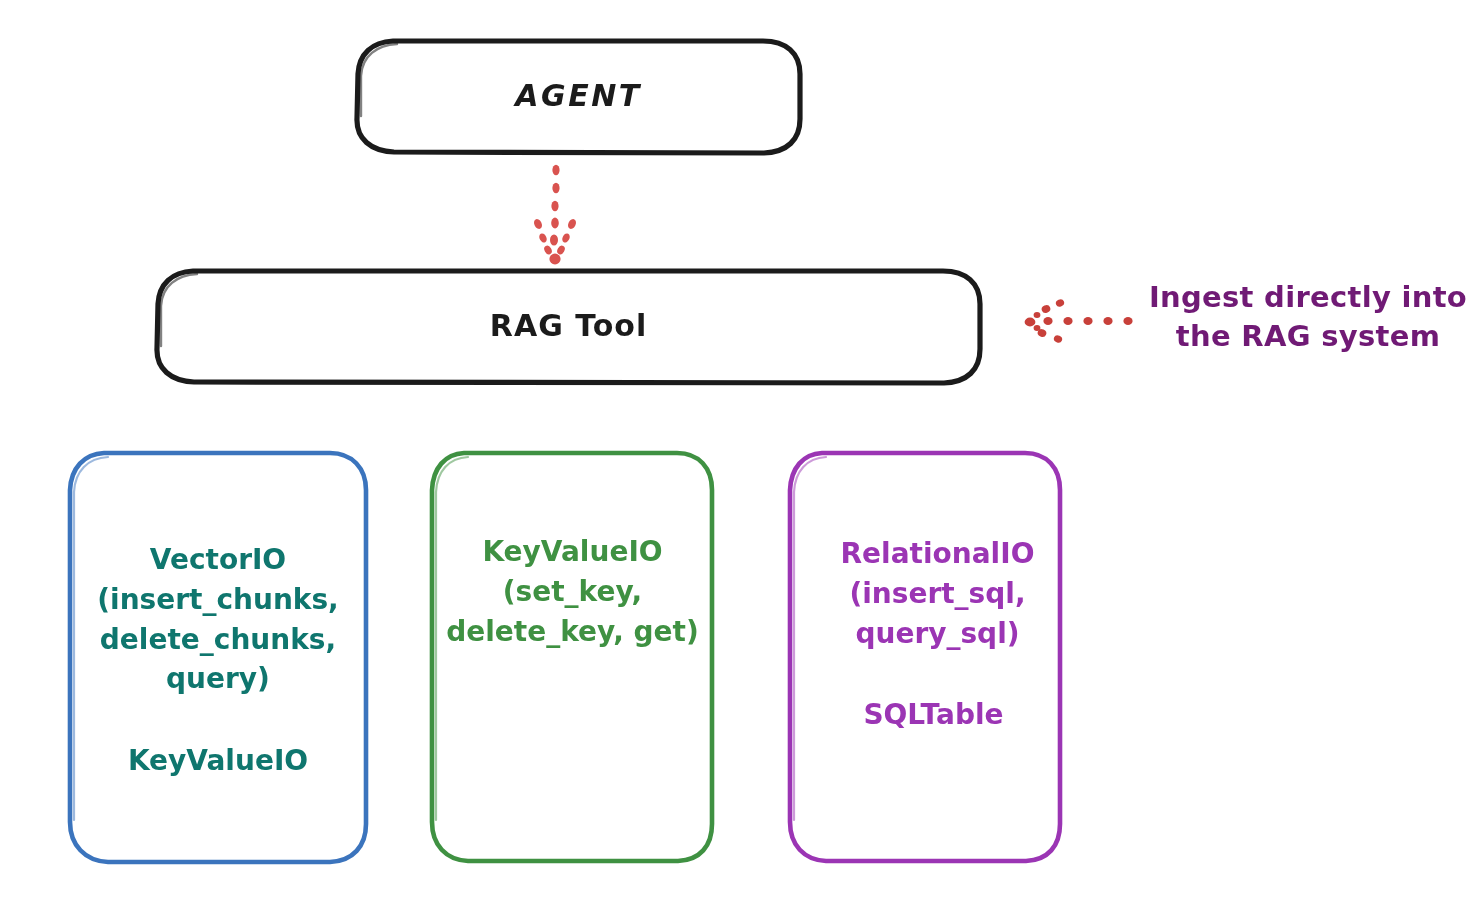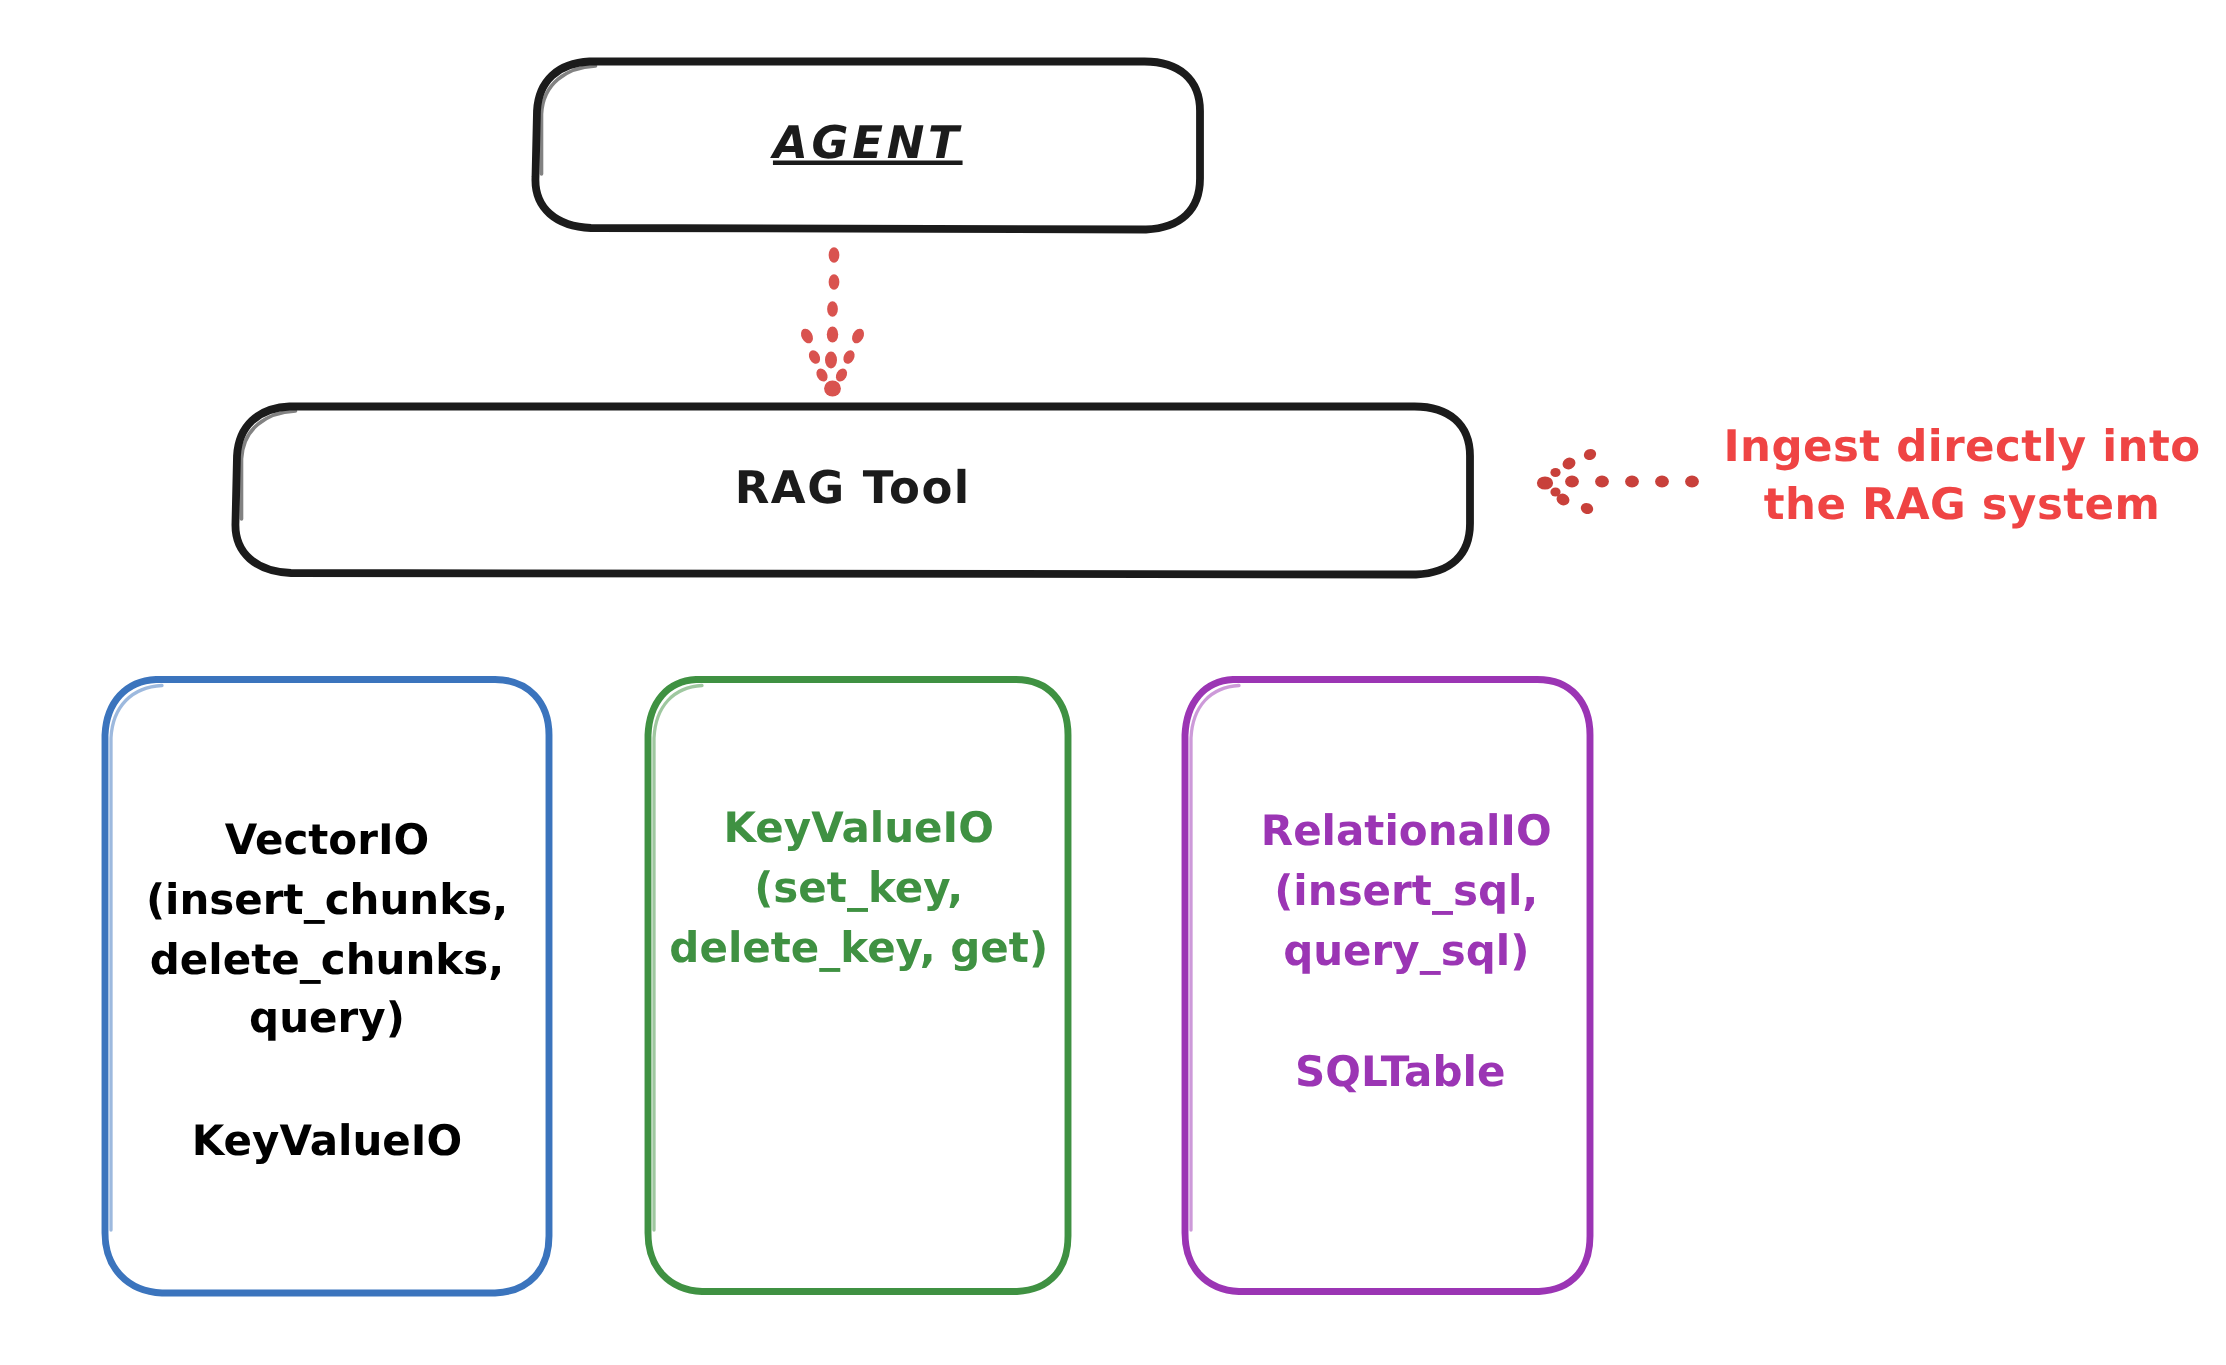--- a/index.html
+++ b/index.html
@@ -42,21 +42,20 @@
     width: 443px;
     height: 112px;
   }
   .agent-box .txt {
     font-family: "DejaVu Sans", sans-serif;
     font-style: italic;
     font-weight: 700;
     font-size: 30px;
     letter-spacing: 2.5px;
     color: #1b1b1b;
-    text-decoration: underline;
   }
 
   
   .rag-box {
     left: 157px;
     top: 270px;
     width: 823px;
     height: 112px;
   }
   .rag-box .txt {
@@ -82,38 +81,38 @@
   .card .idx {
     font-size: 28px;
     font-weight: 600;
     line-height: 1.42;
   }
 
   .card-vector { left: 70px;  width: 296px; }
   .card-kv     { left: 432px; width: 281px; }
   .card-rel    { left: 790px; width: 271px; }
 
-  .card-vector .api, .card-vector .idx { color: #000000; }
+  .card-vector .api, .card-vector .idx { color: #0f766e; }
   .card-kv .api,     .card-kv .idx     { color: #3f9142; }
   .card-rel .api,    .card-rel .idx    { color: #9b35b4; }
 
   .card-vector .api { padding-top: 88px; }
   .card-vector .idx { padding-top: 42px; }
   .card-kv .api     { padding-top: 80px; }
   .card-kv .idx     { padding-top: 42px; }
   .card-rel .api    { padding-top: 82px; margin-left: 24px; }
   .card-rel .idx    { padding-top: 42px; margin-left: 16px; }
 
   
   .annotation {
     position: absolute;
     left: 1148px;
     top: 278px;
     width: 320px;
-    color: #ef4444;
+    color: #701a75;
     font-family: "DejaVu Sans", sans-serif;
     font-size: 29px;
     font-weight: 600;
     line-height: 1.34;
     text-align: center;
     letter-spacing: 0.3px;
     pointer-events: none;
     white-space: pre-line;
   }
 </style>

